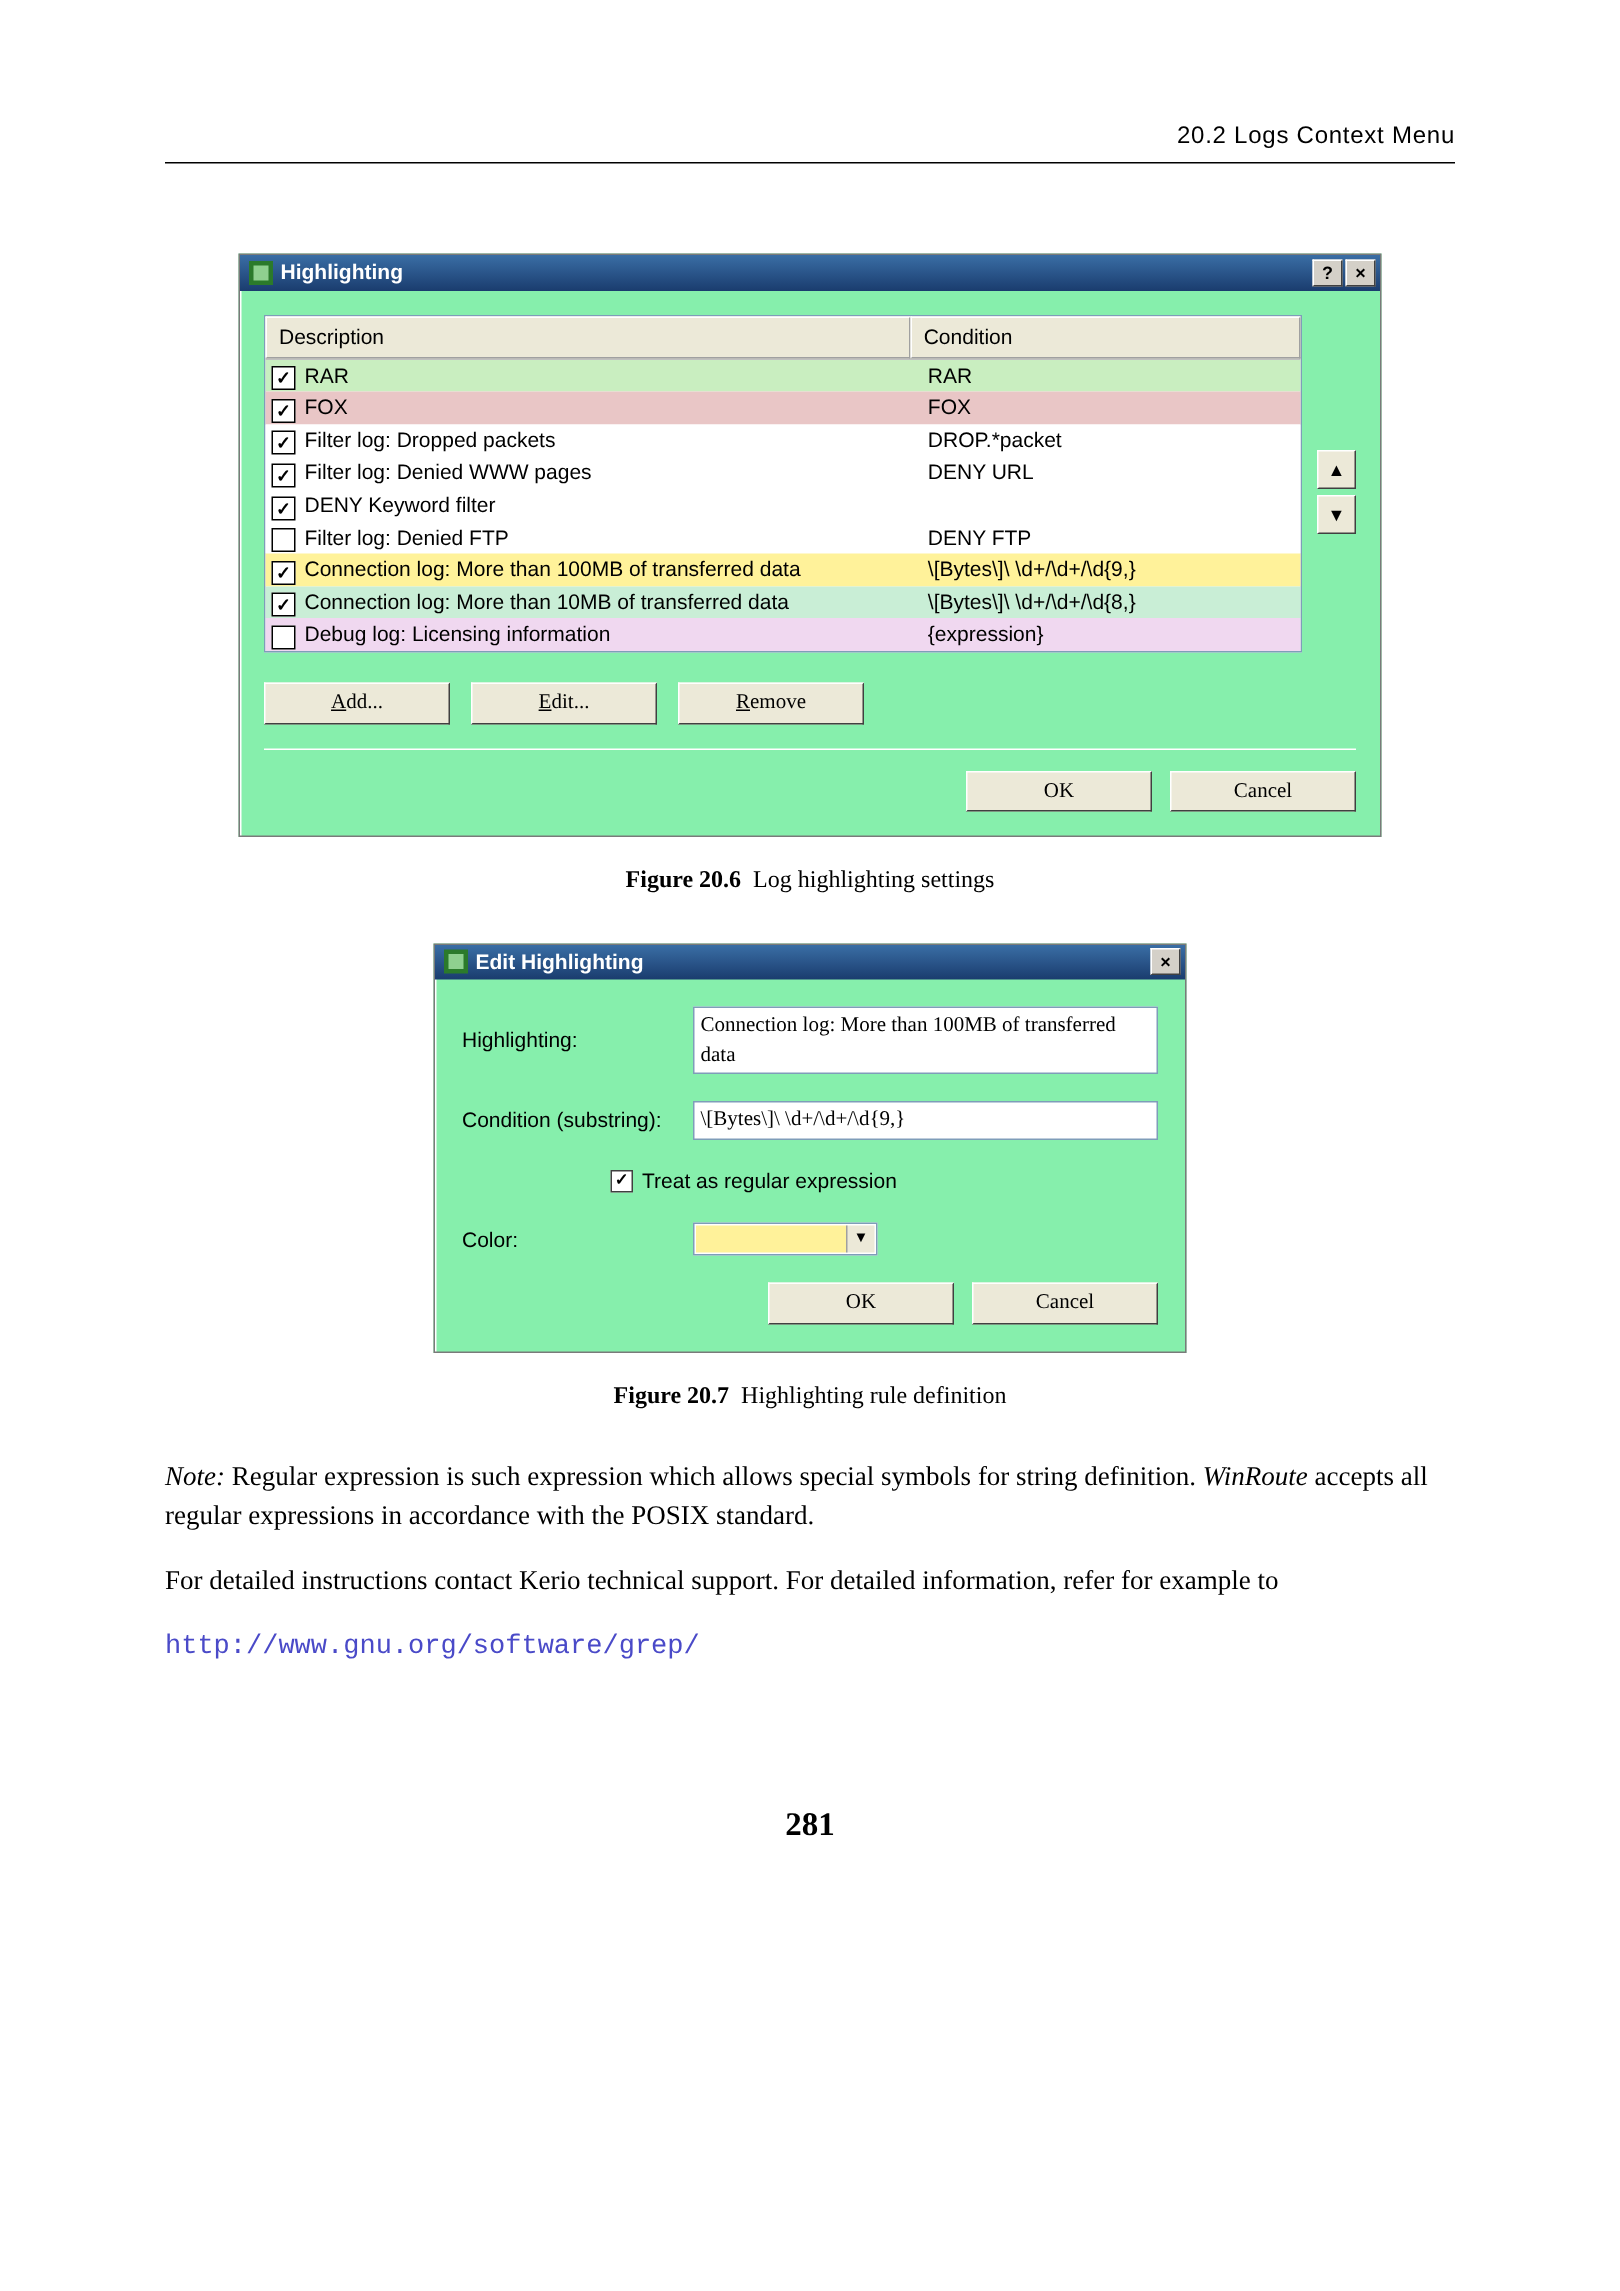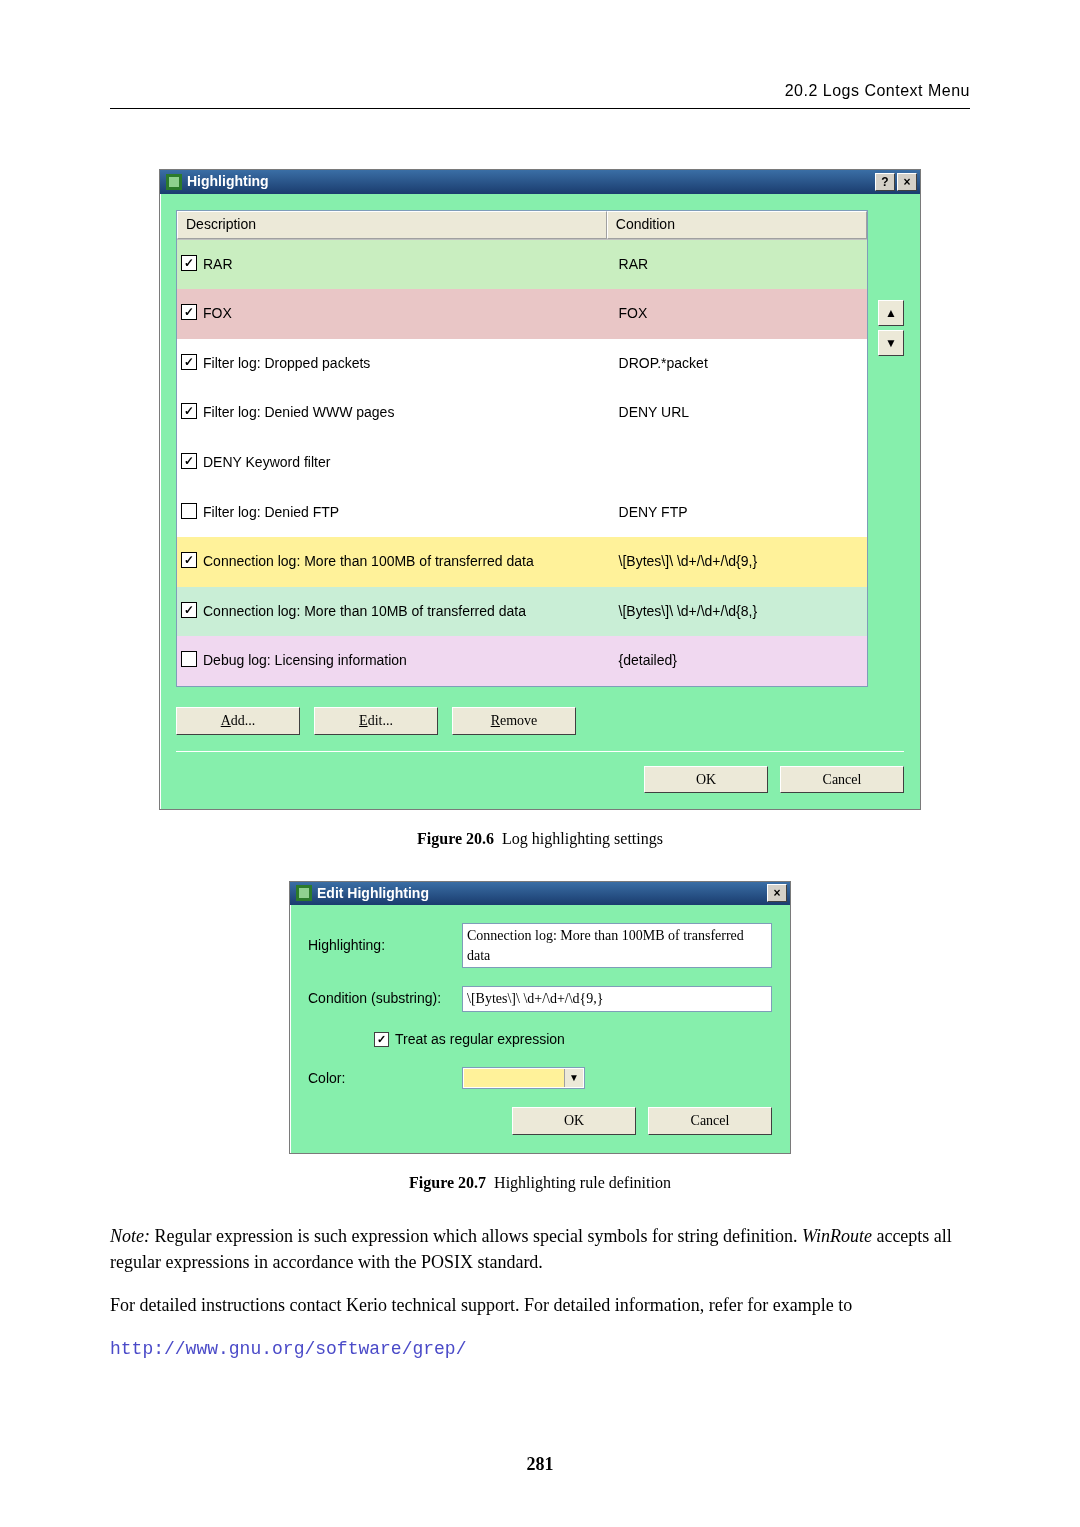--- a/index.html
+++ b/index.html
@@ -12,21 +12,21 @@
 .titlebar .ticon::after{content:"";position:absolute;inset:3px;background:#8fd08f}
 .titlebar .spacer{flex:1}
 .tbtn{background:#d4d0c8;color:#000;width:18px;height:16px;display:inline-flex;align-items:center;justify-content:center;margin-left:2px;border:1px solid #fff;border-right-color:#404040;border-bottom-color:#404040;font-size:12px;font-weight:700;line-height:1}
 .dialog-body{padding:16px}
 .list-wrap{display:flex;gap:10px;align-items:flex-start}
 .list{border:1px solid #7f9db9;background:#fff;flex:1}
 .list-header{display:flex;background:#ece9d8;border-bottom:1px solid #c0c0c0}
 .list-header .col{padding:3px 8px;border:1px solid #fff;border-right-color:#a0a0a0;border-bottom-color:#a0a0a0}
 .col-desc{flex:1.7}
 .col-cond{flex:1}
-.row{display:flex;align-items:flex-start;padding:15px 4px}
+.row{display:flex;align-items:flex-end;padding:1px 4px}
 .row .cbx{width:14px;height:14px;border:1px solid #000;background:#fff;display:inline-flex;align-items:center;justify-content:center;margin-right:6px;flex-shrink:0}
 .row .cbx.checked::after{content:"✓";font-size:12px;font-weight:700;line-height:1}
 .row .desc{flex:1.7}
 .row .cond{flex:1}
 .arrows{display:flex;flex-direction:column;gap:4px;margin-top:90px}
 .arrow-btn{width:24px;height:24px;background:#ece9d8;border:1px solid #fff;border-right-color:#404040;border-bottom-color:#404040;display:flex;align-items:center;justify-content:center;font-size:12px}
 .btn-row{display:flex;gap:14px;margin-top:20px}
 .win-btn{background:#ece9d8;border:1px solid #fff;border-right-color:#404040;border-bottom-color:#404040;padding:3px 22px;font-family:Tahoma;font-size:14px;min-width:78px;text-align:center}
 .win-btn .ul{text-decoration:underline}
 .bottom-btns{display:flex;justify-content:flex-end;gap:12px;border-top:1px solid #fff;padding-top:14px;margin-top:16px}
@@ -36,21 +36,21 @@
 .form-row .lbl{width:140px}
 .txt-input{flex:1;border:1px solid #7f9db9;background:#fff;padding:2px 4px;font-family:Tahoma;font-size:14px}
 .cb-inline{display:inline-flex;align-items:center;gap:6px}
 .cb-inline .cbx2{width:13px;height:13px;border:1px solid #404040;background:#fff;display:inline-flex;align-items:center;justify-content:center}
 .cb-inline .cbx2.checked::after{content:"✓";font-size:11px;font-weight:700}
 .color-swatch{display:inline-flex;align-items:center;border:1px solid #7f9db9;background:#fff;padding:1px}
 .color-swatch .c{width:100px;height:18px;background:#fff29a}
 .color-swatch .drop{width:18px;height:18px;background:#ece9d8;border-left:1px solid #a0a0a0;display:flex;align-items:center;justify-content:center;font-size:10px}
 .note{margin:28px 0 10px}
 .link{color:#4a4ac8;font-family:Courier,monospace;font-size:18px}
-.page-num{text-align:center;font-weight:700;margin-top:90px;font-size:18px}
+.page-num{text-align:center;font-weight:700;margin-top:90px;font-size:22px}
 </style>
 </head>
 <body>
 
 <div class="page-header">20.2  Logs Context Menu</div>
 
 <div class="dialog" style="width:760px">
   <div class="titlebar">
     <span class="ticon"></span>
     <span>Highlighting</span>
@@ -101,21 +101,21 @@
               <span class="cond">\[Bytes\]\ \d+/\d+/\d{9,}</span>
             </div>
             <div class="row" style="background: rgb(201, 238, 214);">
               <span class="cbx checked"></span>
               <span class="desc">Connection log: More than 10MB of transferred data</span>
               <span class="cond">\[Bytes\]\ \d+/\d+/\d{8,}</span>
             </div>
             <div class="row" style="background: rgb(240, 216, 240);">
               <span class="cbx "></span>
               <span class="desc">Debug log: Licensing information</span>
-              <span class="cond">{detailed}</span>
+              <span class="cond">{expression}</span>
             </div>
           </div>
       </div>
       <div class="arrows">
         <div class="arrow-btn">▲</div>
         <div class="arrow-btn">▼</div>
       </div>
     </div>
     <div class="btn-row">
       <div class="win-btn"><span class="ul">A</span><span></span>dd...</div>
@@ -142,21 +142,21 @@
   </div>
   <div class="dialog-body">
     <div class="form-row">
       <div class="lbl">Highlighting:</div>
       <div class="txt-input">Connection log: More than 100MB of transferred data</div>
     </div>
     <div class="form-row">
       <div class="lbl" style="width:140px">Condition (substring):</div>
       <div class="txt-input">\[Bytes\]\ \d+/\d+/\d{9,}</div>
     </div>
-    <div class="form-row" style="margin-left:66px">
+    <div class="form-row" style="margin-left:99px">
       <span class="cb-inline">
         <span class="cbx2 checked"></span>
         <span>Treat as regular expression</span>
       </span>
     </div>
     <div class="form-row">
       <div class="lbl">Color:</div>
       <span class="color-swatch">
         <span class="c"></span>
         <span class="drop">▼</span>

